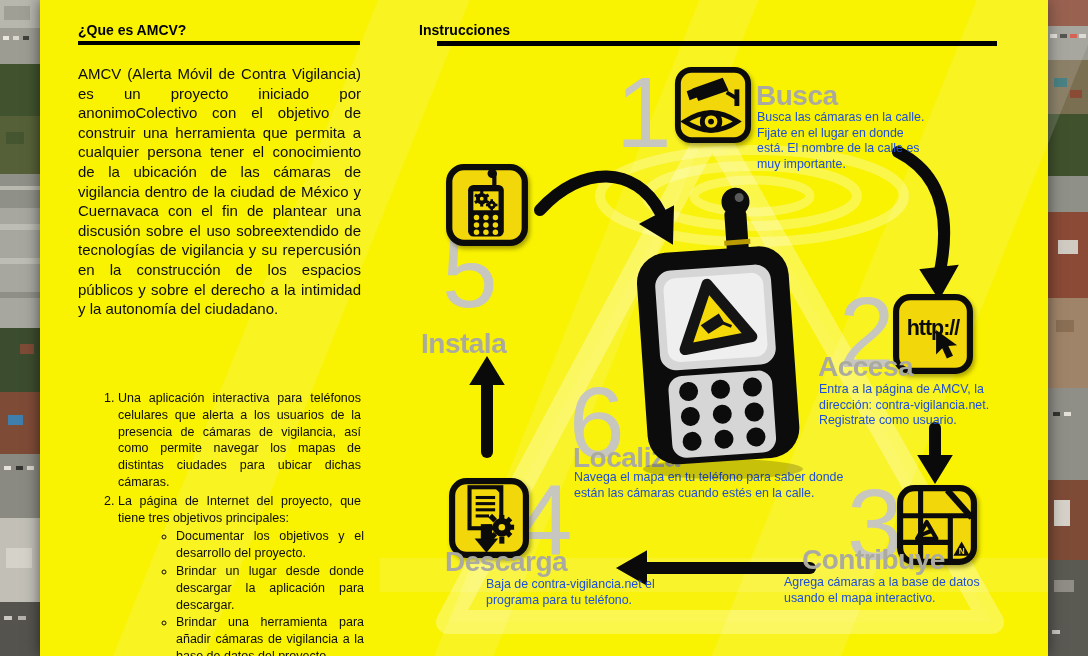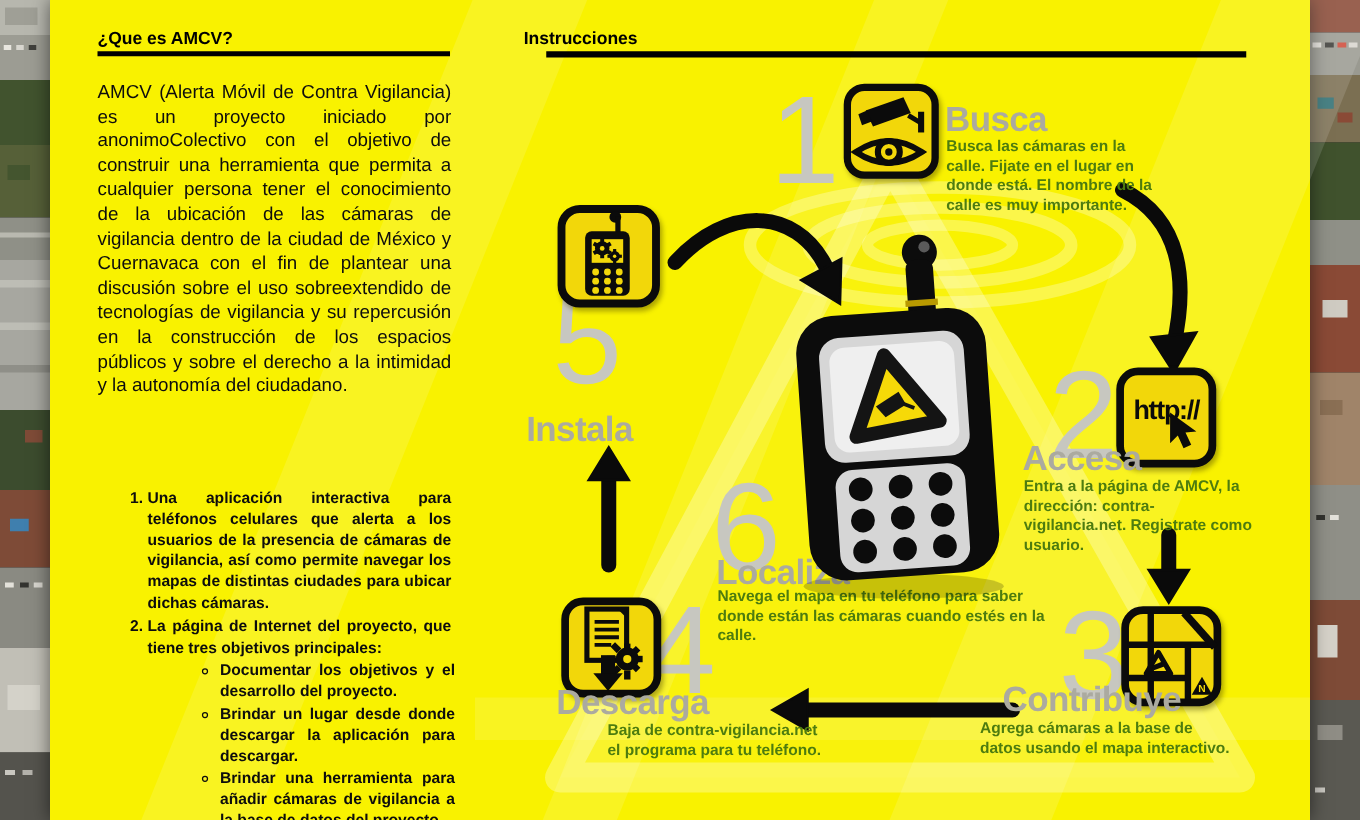--- a/index.html
+++ b/index.html
@@ -18,29 +18,29 @@
   
   .panel-title{position:absolute;font-size:14px;font-weight:bold;color:#000;}
   .title-rule{position:absolute;height:4px;background:#000;}
   
   #intro-text{position:absolute;left:38px;top:64px;width:283px;
               font-size:15px;line-height:19.6px;text-align:justify;}
   #elements-heading{position:absolute;left:38px;top:354px;width:290px;font-size:15px;}
   #project-list{position:absolute;left:38px;top:390px;width:283px;
                 font-size:12.5px;line-height:16.8px;text-align:justify;}
   #project-list ol{margin:0;padding-left:40px;}
-  #project-list ol>li{margin:0 0 2px 0;font-weight:bold;}
+  #project-list ol>li{margin:0 0 2px 0;}
   #project-list ul{list-style:circle;margin:2px 0 0 0;padding-left:58px;}
   #project-list ul>li{width:188px;margin-bottom:1px;}
   
   .step-num{position:absolute;font-size:100px;line-height:1;font-weight:400;
             color:#c7c7c0;letter-spacing:-2px;}
   .step-title{position:absolute;font-size:28px;font-weight:bold;color:#abaaa0;
               letter-spacing:-.5px;line-height:1;}
-  .step-text{position:absolute;font-size:12.4px;line-height:15.6px;color:#4d7c0f;font-weight:bold;}
+  .step-text{position:absolute;font-size:12.4px;line-height:15.6px;color:#1d4ed8;}
   .step-icon{position:absolute;filter:drop-shadow(2px 3px 2px rgba(80,70,0,.45));}
   
   #num-1{left:576px;top:62px;}  #icon-1{left:634px;top:66px;}
   #title-1{left:716px;top:82px;} #text-1{left:717px;top:110px;width:174px;}
   #num-2{left:799px;top:282px;} #icon-2{left:852px;top:293px;}
   #title-2{left:778px;top:353px;} #text-2{left:779px;top:382px;width:186px;}
   #num-3{left:807px;top:474px;} #icon-3{left:856px;top:484px;}
   #title-3{left:742px;top:546px;margin-left:20px;} #text-3{left:744px;top:575px;width:200px;}
   #num-4{left:477px;top:470px;} #icon-4{left:408px;top:477px;}
   #title-4{left:405px;top:548px;} #text-4{left:406px;top:577px;width:180px;margin-left:40px;}

